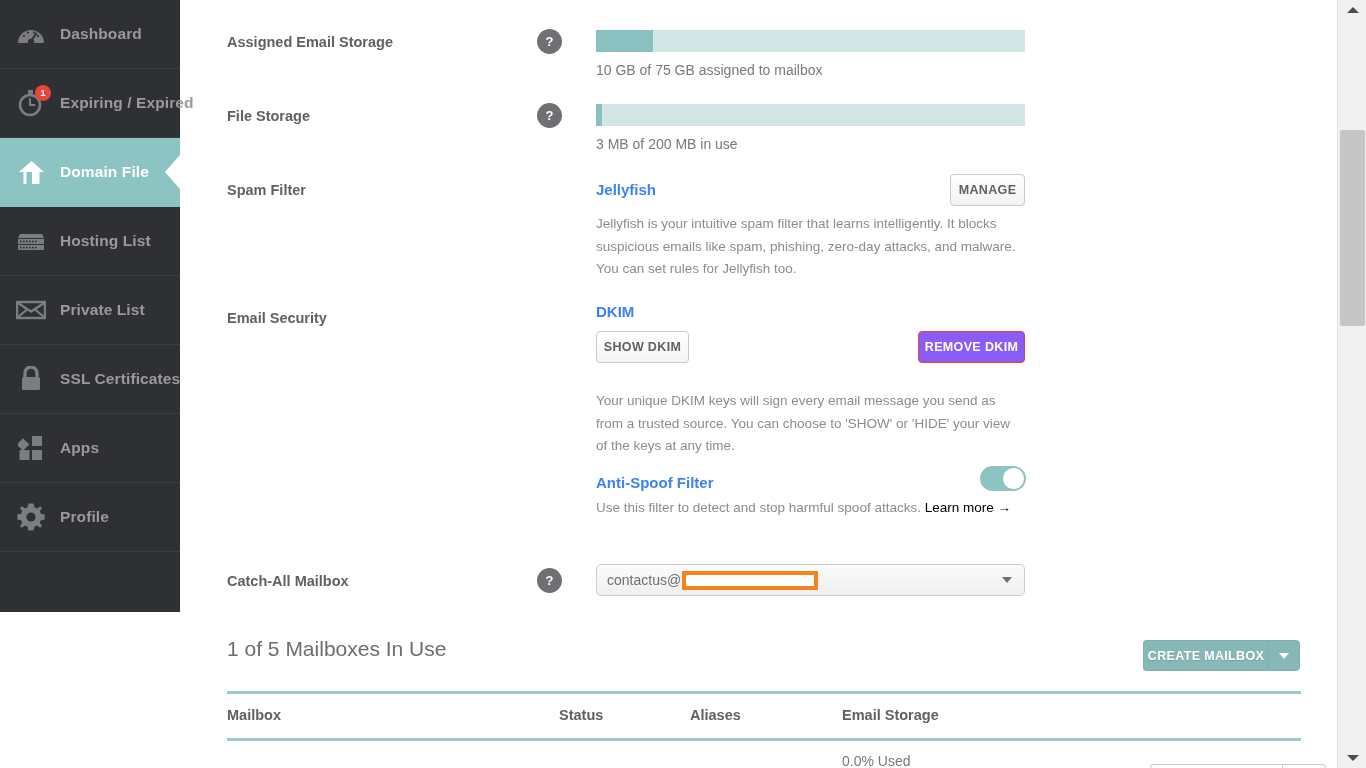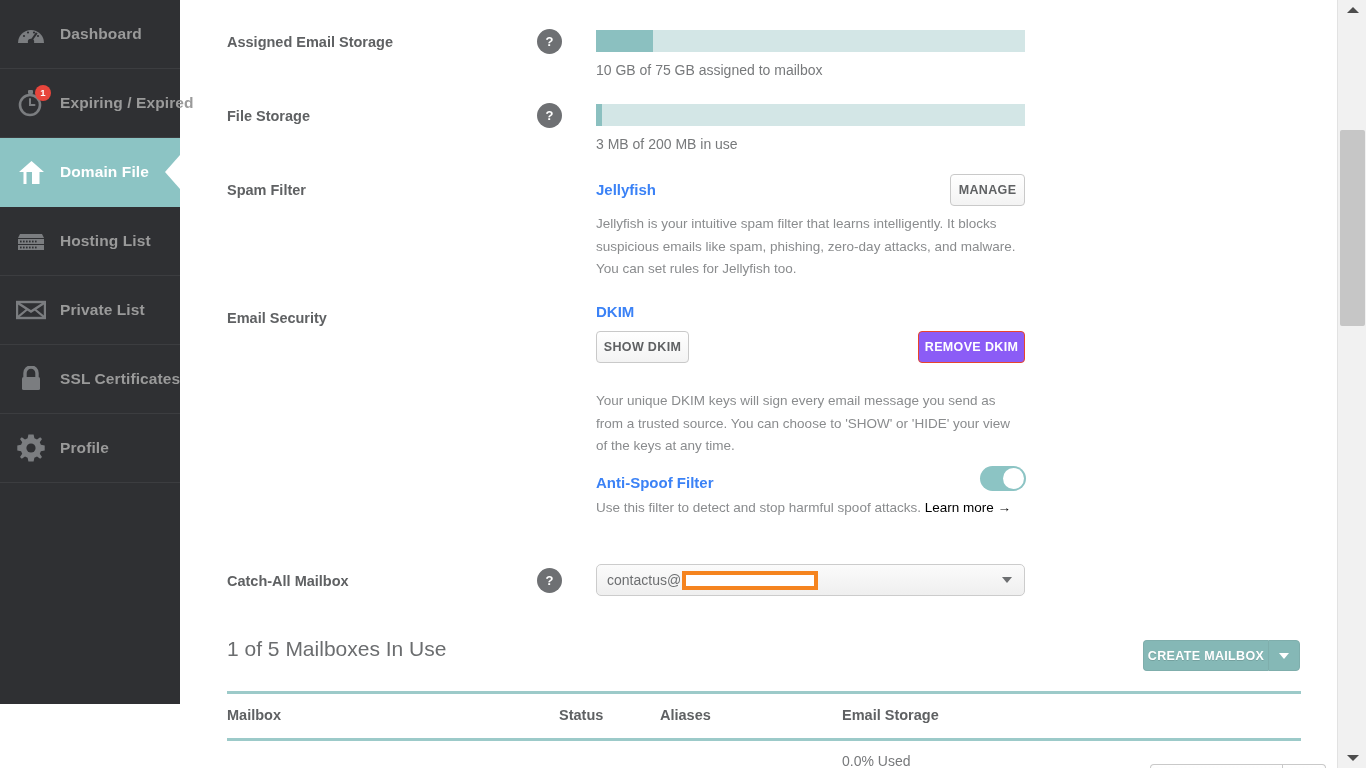--- a/index.html
+++ b/index.html
@@ -9,21 +9,21 @@
     background: #ffffff;
     font-family: "Liberation Sans", sans-serif;
     -webkit-font-smoothing: antialiased;
   }
 
   
   #app { position: relative; width: 1366px; height: 768px; display: flex; }
 
   
   #sidebar {
-    width: 180px; height: 704px;
+    width: 180px; height: 612px;
     background: #2f3033;
     flex: 0 0 180px;
     position: relative;
     z-index: 5;
   }
   .nav-item {
     position: relative;
     height: 69px;
     display: flex;
     align-items: center;
@@ -366,20 +366,31 @@
     <div class="nav-item">
       <span class="nav-icon">
         <svg width="24" height="26" viewBox="0 0 24 26">
           <path d="M6 11 L6 7 A6 6 0 0 1 18 7 L18 11" fill="none" stroke="#7b7d80" stroke-width="3.4"></path>
           <rect x="3" y="11" width="18" height="13" rx="1.5" fill="#7b7d80"></rect>
         </svg>
       </span>
       <span class="nav-label">SSL Certificates</span>
     </div>
 
+    <div class="nav-item">
+      <span class="nav-icon">
+        <svg width="26" height="26" viewBox="0 0 26 26">
+          <rect x="0.5" y="5" width="9" height="9" fill="#7b7d80" transform="rotate(-45 5 9.5)"></rect>
+          <rect x="14" y="1" width="10" height="10" fill="#7b7d80"></rect>
+          <rect x="1.5" y="15" width="10" height="10" fill="#7b7d80"></rect>
+          <rect x="14" y="15" width="10" height="10" fill="#7b7d80"></rect>
+        </svg>
+      </span>
+      <span class="nav-label">Apps</span>
+    </div>
 
     <div class="nav-item">
       <span class="nav-icon">
         <svg width="28" height="28" viewBox="0 0 28 28">
           <path d="M14 0.5 L16.6 0.5 L17.4 4.3 L20 5.4 L23.2 3.2 L25 5 L22.8 8.2 L23.9 10.8 L27.7 11.6 L27.7 16.4 L23.9 17.2 L22.8 19.8 L25 23 L23.2 24.8 L20 22.6 L17.4 23.7 L16.6 27.5 L11.4 27.5 L10.6 23.7 L8 22.6 L4.8 24.8 L3 23 L5.2 19.8 L4.1 17.2 L0.3 16.4 L0.3 11.6 L4.1 10.8 L5.2 8.2 L3 5 L4.8 3.2 L8 5.4 L10.6 4.3 L11.4 0.5 Z" fill="#7b7d80"></path>
           <circle cx="14" cy="14" r="4.6" fill="#2f3033"></circle>
         </svg>
       </span>
       <span class="nav-label">Profile</span>
     </div>
@@ -435,21 +446,21 @@
       <div class="section-heading" style="left:47px; top:637px;">1 of 5 Mailboxes In Use</div>
 
       <div class="btn btn-primary" style="left:963px; top:640px; width:125px; height:31px; border-radius:4px 0 0 4px; border-right:none;">CREATE MAILBOX</div>
       <div class="btn btn-primary" style="left:1088px; top:640px; width:32px; height:31px; border-radius:0 4px 4px 0;">
         <span style="width:0;height:0;border-left:5px solid transparent;border-right:5px solid transparent;border-top:6px solid #ffffff;display:block;"></span>
       </div>
 
       <div class="tbl-topline" style="left:47px; top:691px; width:1074px;"></div>
       <div class="tbl-head-cell" style="left:47px; top:707px;">Mailbox</div>
       <div class="tbl-head-cell" style="left:379px; top:707px;">Status</div>
-      <div class="tbl-head-cell" style="left:480px; top:707px;">Aliases</div>
+      <div class="tbl-head-cell" style="left:510px; top:707px;">Aliases</div>
       <div class="tbl-head-cell" style="left:662px; top:707px;">Email Storage</div>
       <div class="tbl-midline" style="left:47px; top:738px; width:1074px;"></div>
 
       <div class="tbl-cell" style="left:662px; top:753px;">0.0% Used</div>
       <div class="row-btn-stub" style="left:970px; top:764px; width:176px; height:10px;">
         <span class="divline"></span>
       </div>
 
     </div>
   </main>

